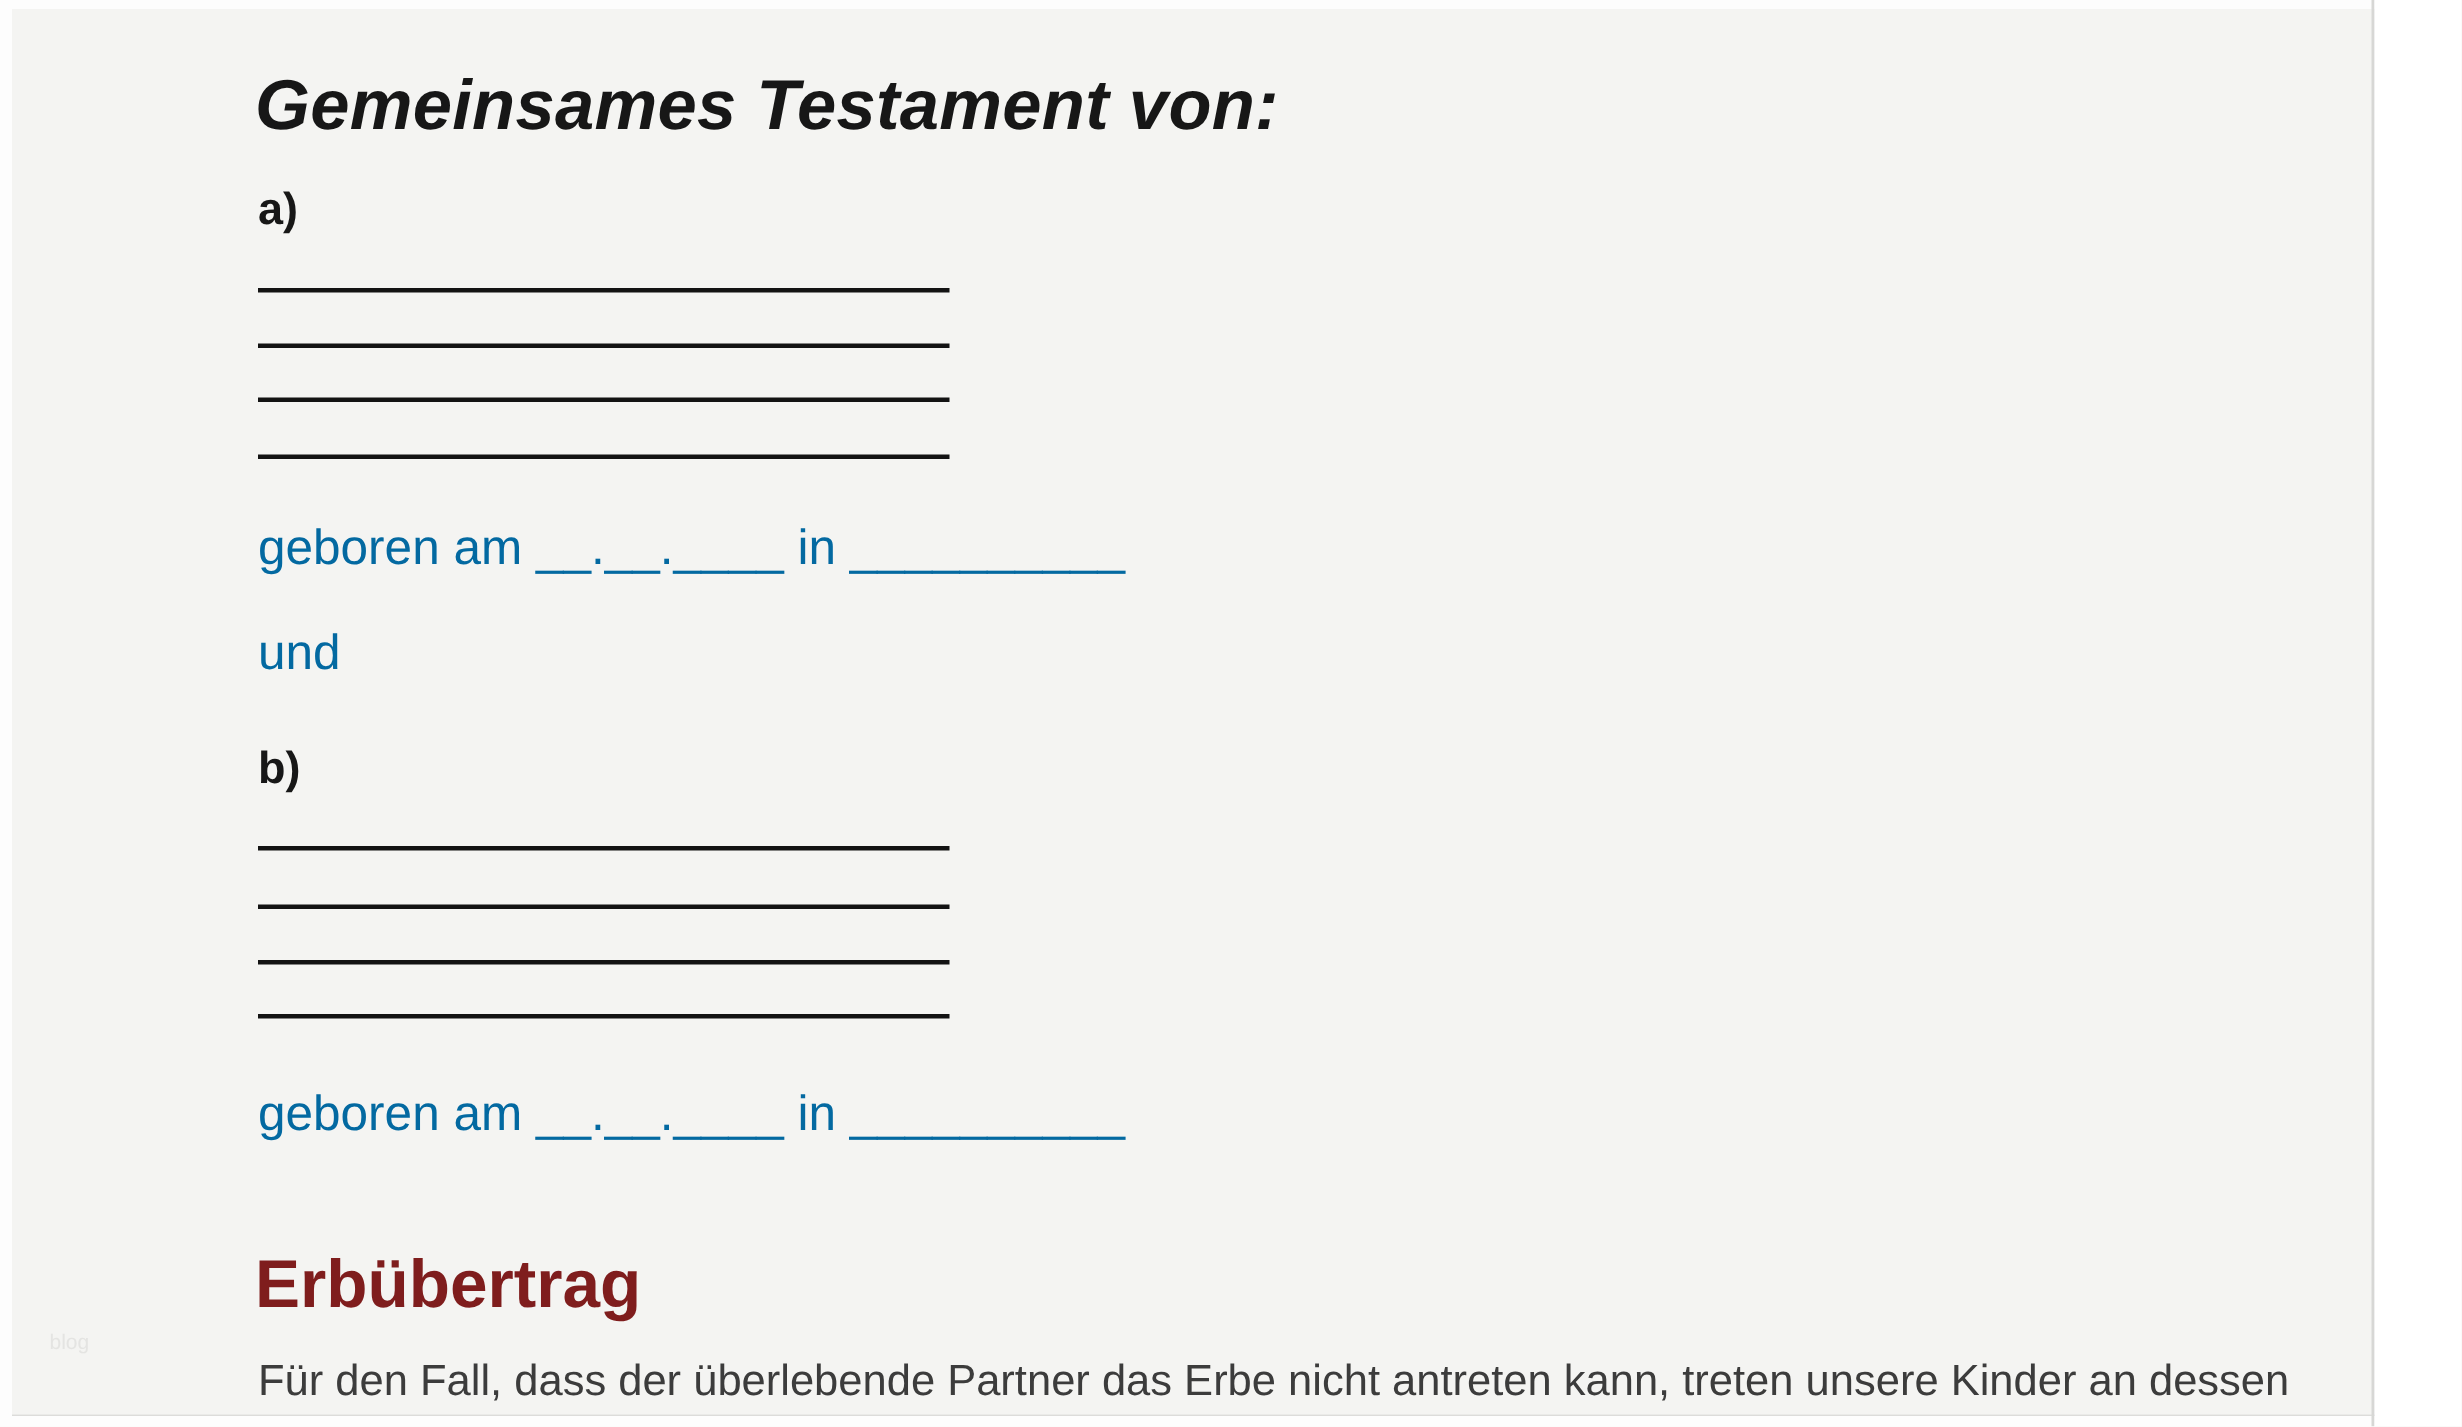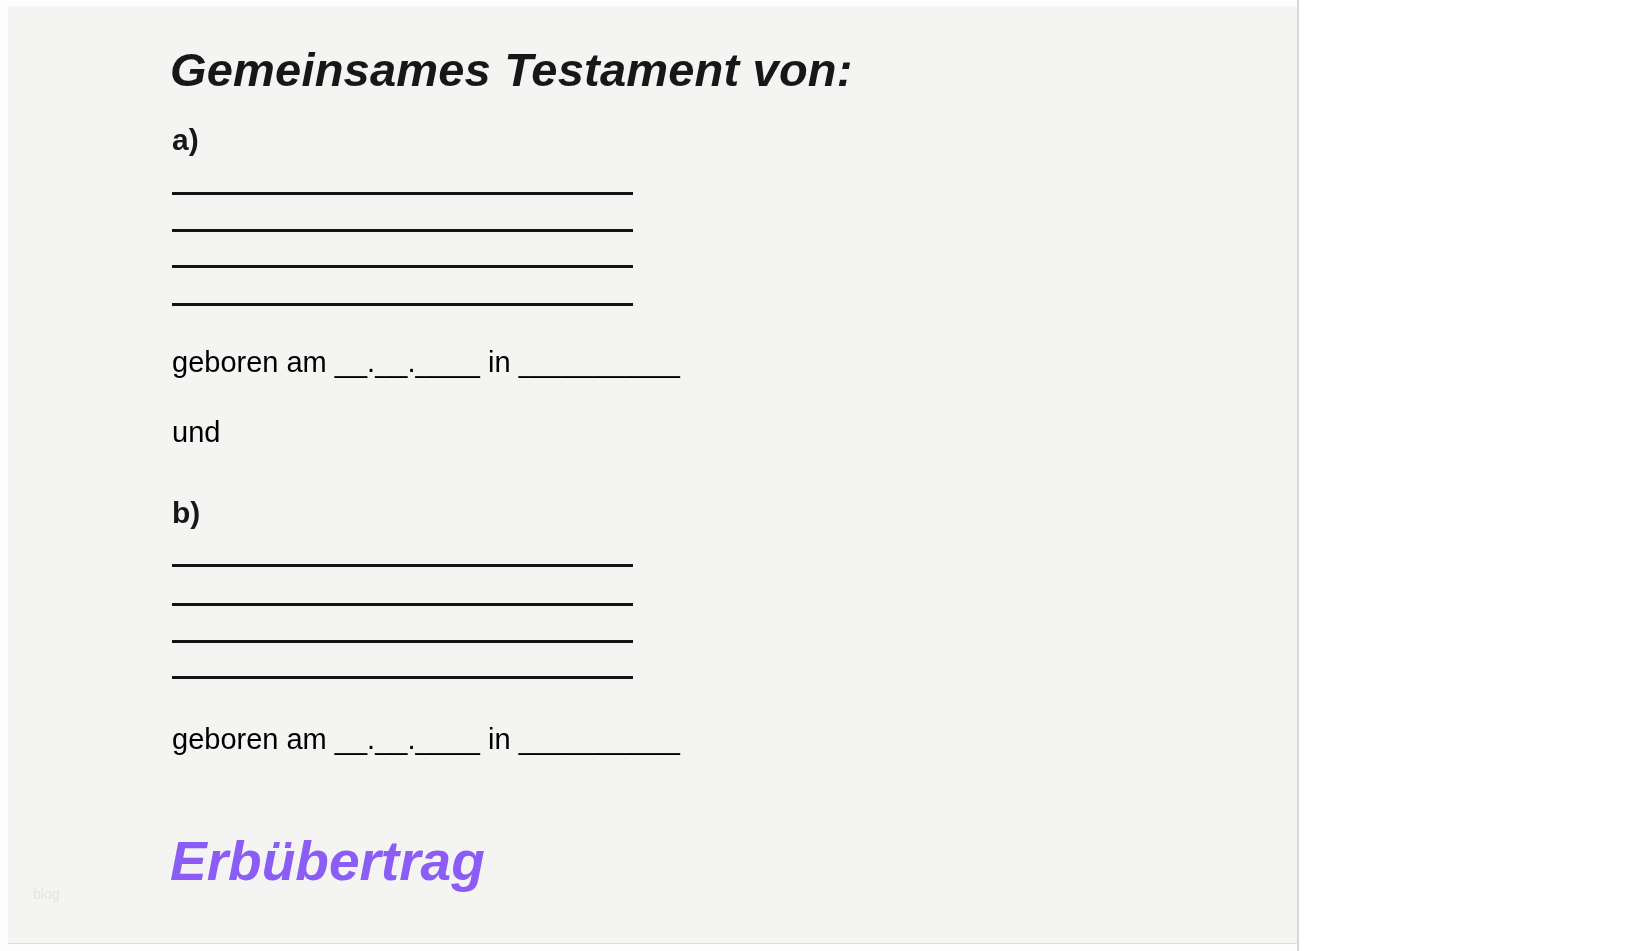--- a/index.html
+++ b/index.html
@@ -1,21 +1,21 @@
 <!DOCTYPE html>
 <html><head>
 <meta charset="utf-8">
 <style>
   html, body {
     margin: 0;
     padding: 0;
   }
   .page {
     position: relative;
-    width: 1299px;
+    width: 1583px;
     height: 951px;
     background: #fdfdfd;
     overflow: hidden;
     font-family: "Liberation Sans", sans-serif;
   }
   .panel {
     position: absolute;
     left: 8px;
     top: 6px;
     width: 1629px;
@@ -71,37 +71,36 @@
   .la2 { top: 229px; }
   .la3 { top: 265px; }
   .la4 { top: 303px; }
   .lb1 { top: 564px; }
   .lb2 { top: 603px; }
   .lb3 { top: 640px; }
   .lb4 { top: 676px; }
   .body-text {
     position: absolute;
     left: 172px;
-    font-size: 29px;
+    font-size: 33px;
     line-height: 1.15;
-    color: #000000;
+    color: #0369a1;
     white-space: nowrap;
   }
   .birth-a { top: 346px; }
   .connector { top: 416px; }
   .birth-b { top: 723px; }
   .doc-heading {
     position: absolute;
     left: 170px;
     top: 831px;
-    font-size: 55px;
+    font-size: 45px;
     line-height: 1.1;
     font-weight: bold;
-    font-style: italic;
-    color: #8b5cf6;
+    color: #7f1d1d;
     white-space: nowrap;
   }
   .paragraph {
     position: absolute;
     left: 172px;
     top: 904px;
     font-size: 29px;
     line-height: 1.2;
     color: #3c3c3c;
     white-space: nowrap;
@@ -136,13 +135,14 @@
   <div class="body-text connector">und</div>
 
   <div class="section-label label-b">b)</div>
   <div class="blank-line lb1"></div>
   <div class="blank-line lb2"></div>
   <div class="blank-line lb3"></div>
   <div class="blank-line lb4"></div>
   <div class="body-text birth-b">geboren am __.__.____ in __________</div>
 
   <div class="doc-heading">Erbübertrag</div>
+  <div class="paragraph">Für den Fall, dass der überlebende Partner das Erbe nicht antreten kann, treten unsere Kinder an dessen</div>
 </div>
 
 </body></html>

